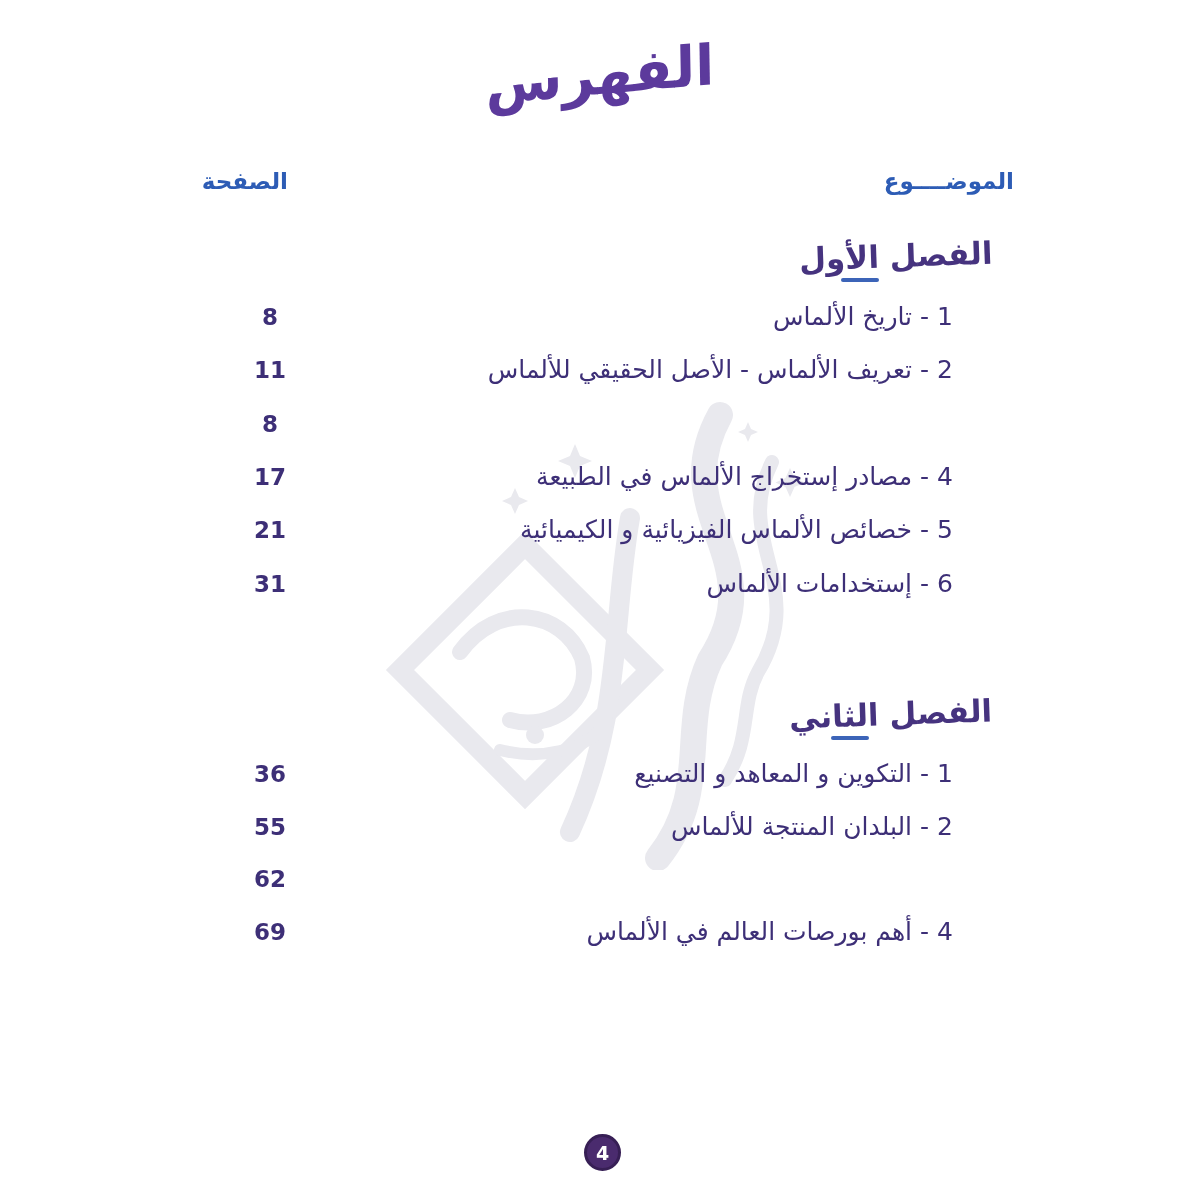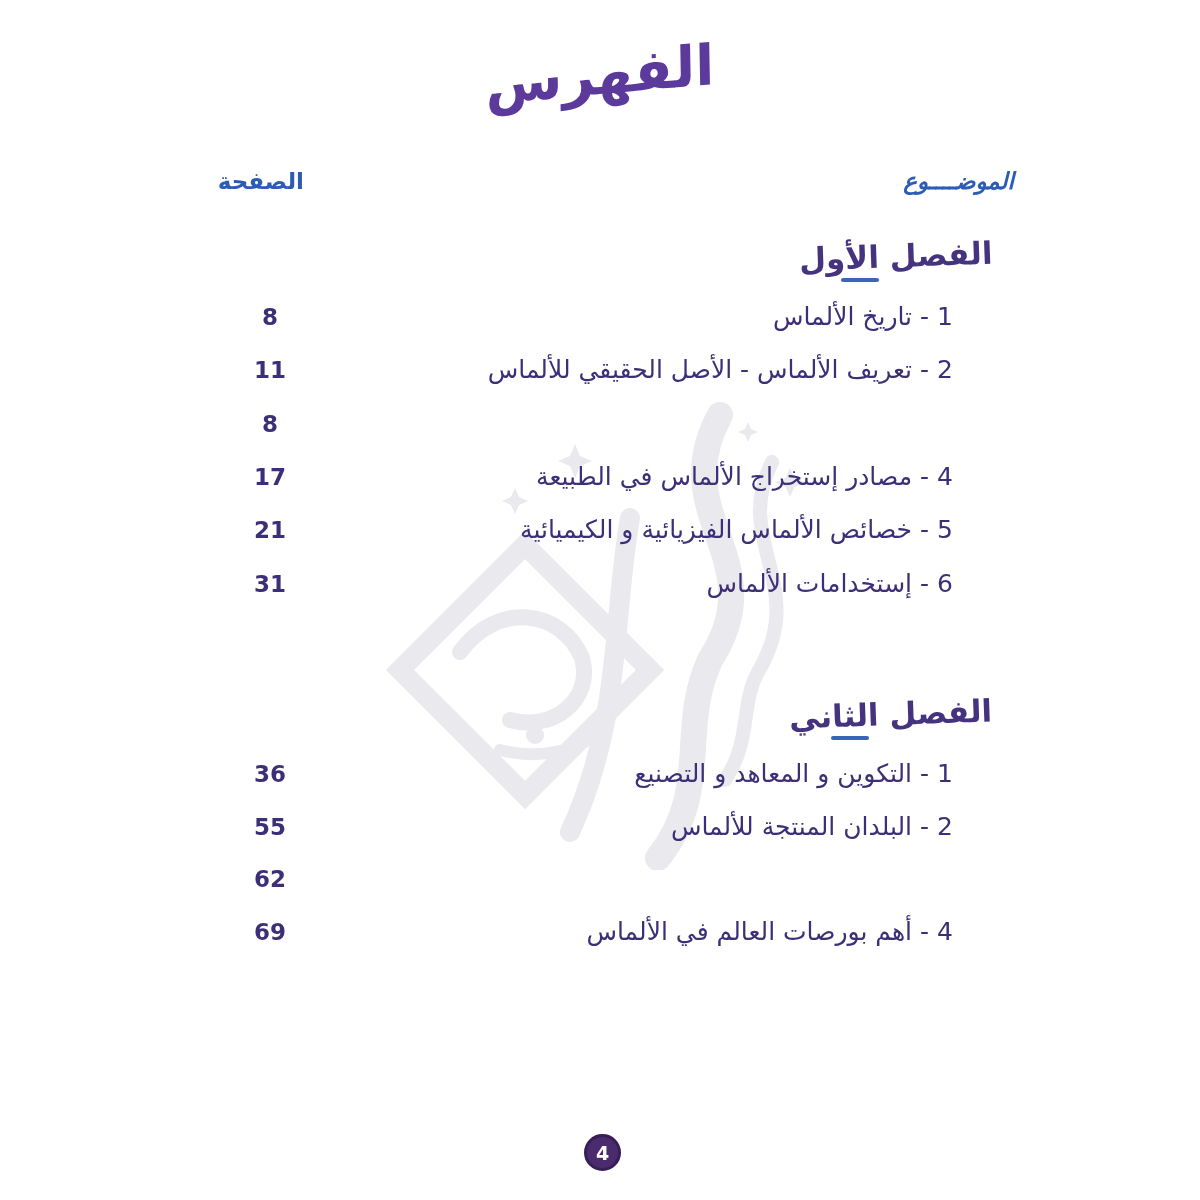--- a/index.html
+++ b/index.html
@@ -7,22 +7,22 @@
     width:1200px;height:1200px;position:relative;background:#ffffff;overflow:hidden;
     font-family:"DejaVu Sans",sans-serif;
   }
   .watermark{position:absolute;left:380px;top:400px;width:440px;height:470px;pointer-events:none;}
   .doc-title{
     position:absolute;top:42px;left:0;width:1200px;text-align:center;
     font-size:56px;font-weight:bold;color:#5c3a9c;
   }
   .doc-title .cal{display:inline-block;transform:rotate(-5deg) skewX(-4deg);}
   .col-head{position:absolute;top:168px;font-size:23px;font-weight:bold;color:#2d5cb5;direction:rtl;}
-  .col-head.subject{right:186px;font-style:italic;}
-  .col-head.page{left:234px;width:70px;text-align:center;}
+  .col-head.subject{right:186px;}
+  .col-head.page{left:218px;width:70px;text-align:center;}
   .chapter-heading{
     position:absolute;right:208px;display:flex;flex-direction:column;align-items:flex-end;
     direction:rtl;
   }
   .chapter-heading .h-text{
     font-size:31px;font-weight:bold;color:#46337f;white-space:nowrap;
     display:inline-block;transform:rotate(-2deg);
   }
   .chapter-heading .h-underline{
     height:4px;width:38px;background:#3c64b8;margin-top:4px;margin-left:42px;border-radius:2px;

